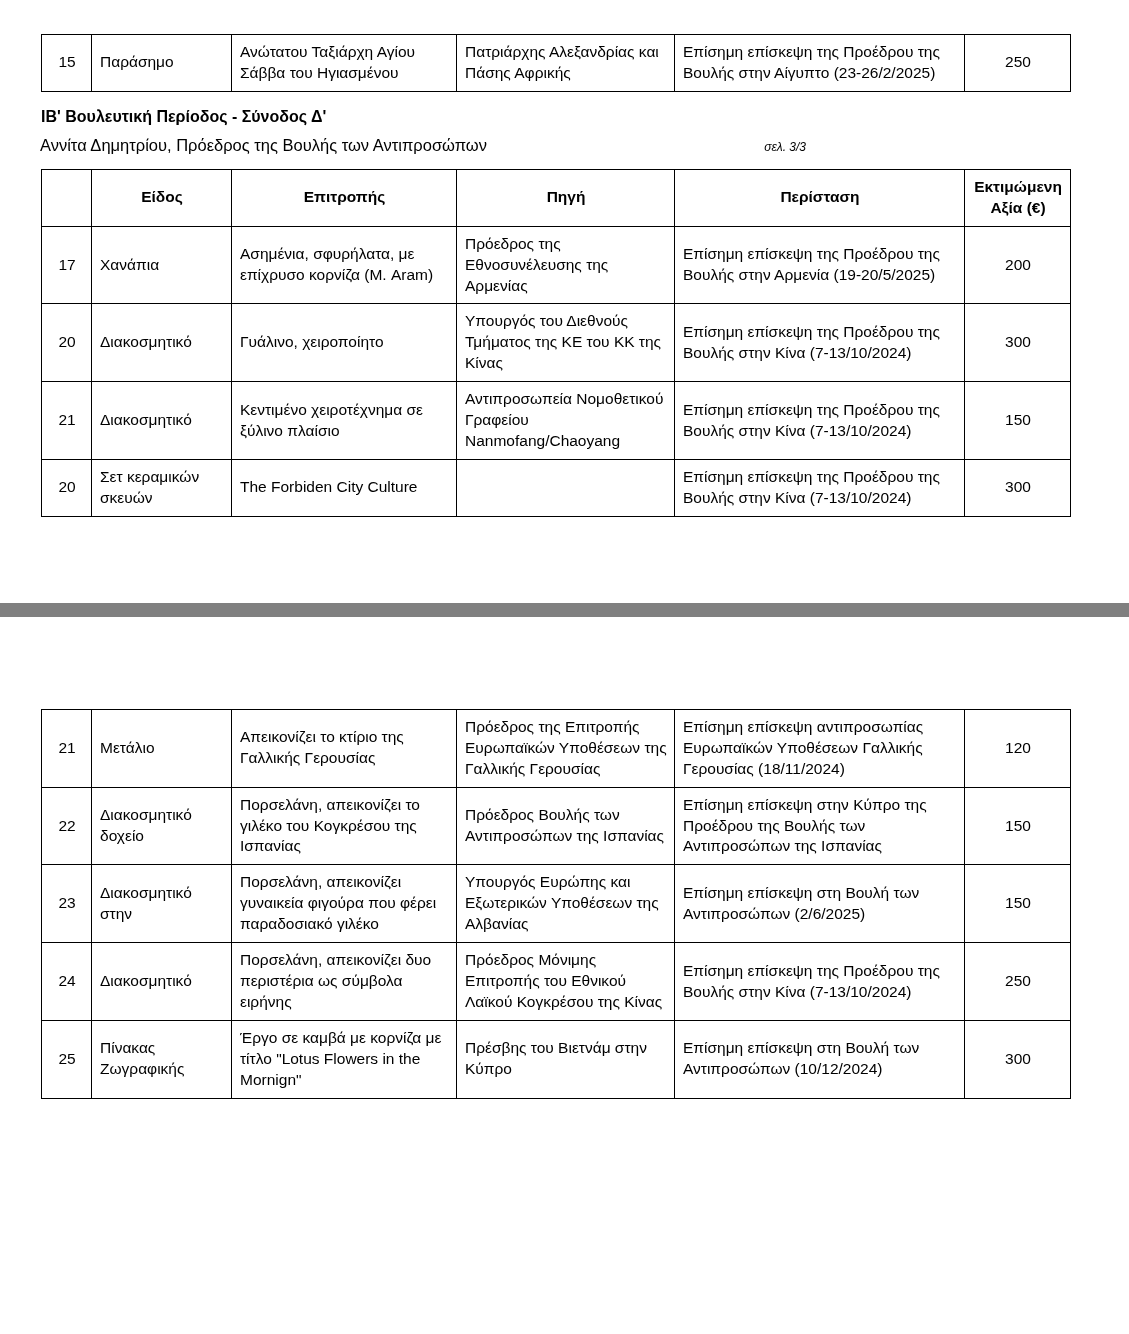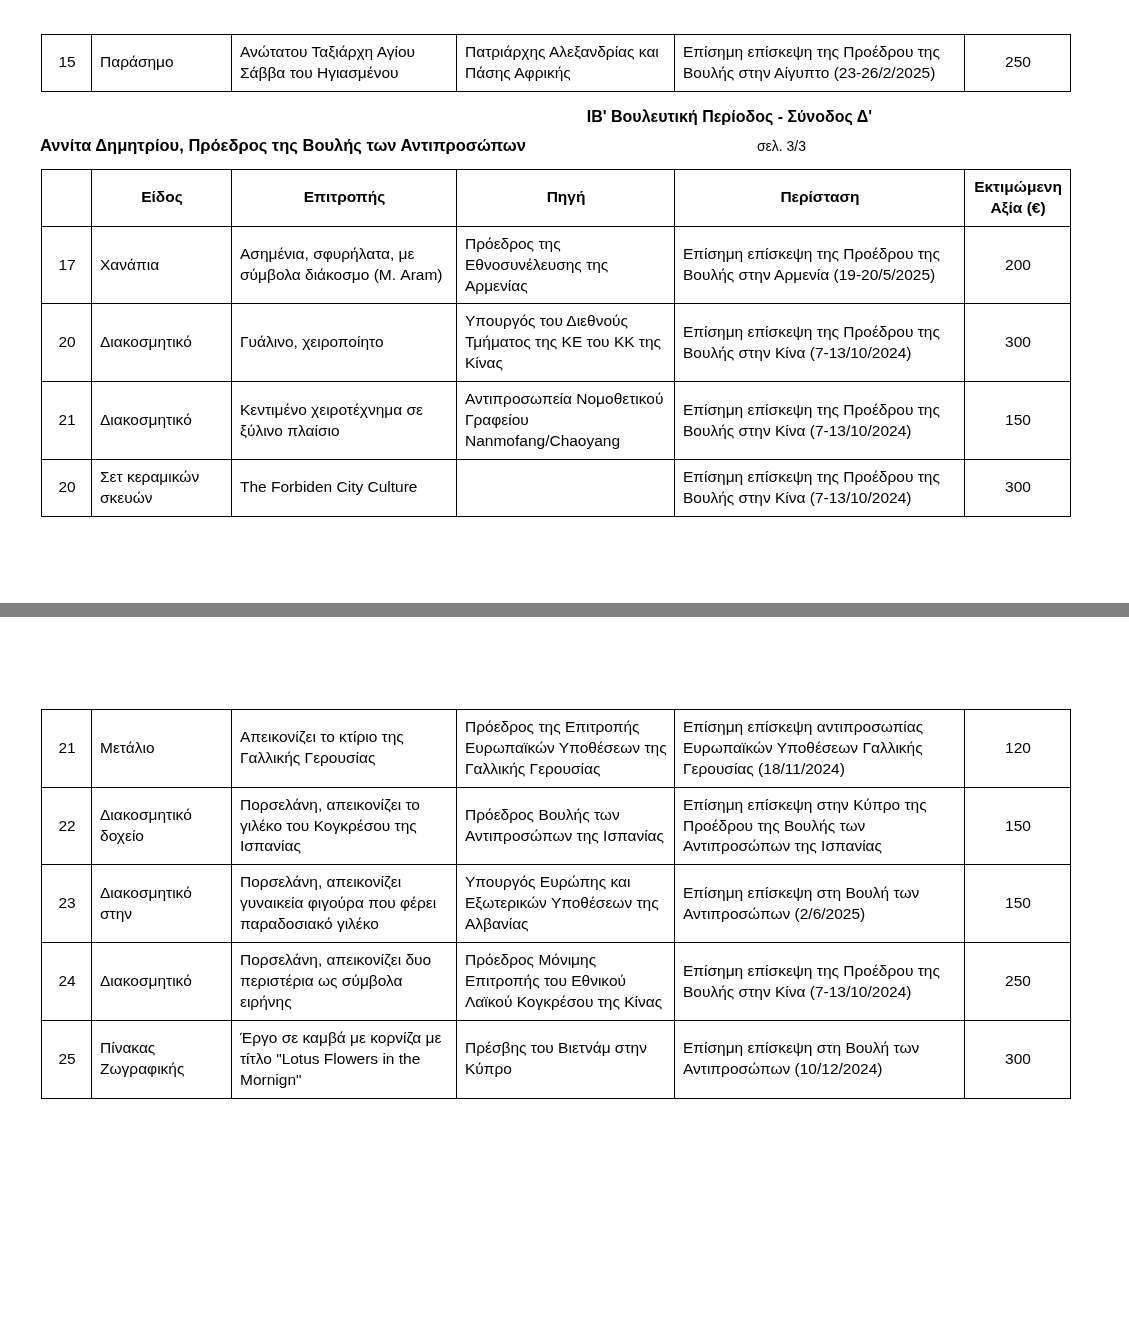--- a/index.html
+++ b/index.html
@@ -50,34 +50,34 @@
     padding: 14px 4px;
     line-height: 1.3;
   }
   .section-titles {
     margin: 16px 0 0 0;
   }
   .title-line1 {
     font-weight: bold;
     font-size: 16px;
     margin: 0 0 10px 1px;
-    text-align: right;
   }
   .title-row {
     display: flex;
     align-items: baseline;
     justify-content: space-between;
     margin: 0 0 14px 0;
   }
   .title-line2 {
-    font-weight: bold;
+    font-weight: normal;
     font-size: 16.5px;
   }
   .page-label {
-    font-size: 14px;
+    font-size: 12px;
+    font-style: italic;
     padding-right: 66px;
   }
   .gap-block {
     height: 86px;
   }
   .page-divider {
     height: 14px;
     background: #808080;
     margin: 0 -40px;
     width: 1129px;
@@ -143,21 +143,21 @@
           <th class="hdr">Επιτροπής</th>
           <th class="hdr">Πηγή</th>
           <th class="hdr">Περίσταση</th>
           <th class="hdr">Εκτιμώμενη Αξία (€)</th>
         </tr>
       </thead>
       <tbody>
         <tr>
           <td class="num">17</td>
           <td>Χανάπια</td>
-          <td>Ασημένια, σφυρήλατα, με σύμβολα διάκοσμο (Μ. Aram)</td>
+          <td>Ασημένια, σφυρήλατα, με επίχρυσο κορνίζα (Μ. Aram)</td>
           <td>Πρόεδρος της Εθνοσυνέλευσης της Αρμενίας</td>
           <td>Επίσημη επίσκεψη της Προέδρου της Βουλής στην Αρμενία (19-20/5/2025)</td>
           <td class="val">200</td>
         </tr>
         <tr>
           <td class="num">20</td>
           <td>Διακοσμητικό</td>
           <td>Γυάλινο, χειροποίητο</td>
           <td>Υπουργός του Διεθνούς Τμήματος της ΚΕ του ΚΚ της Κίνας</td>
           <td>Επίσημη επίσκεψη της Προέδρου της Βουλής στην Κίνα (7-13/10/2024)</td>

